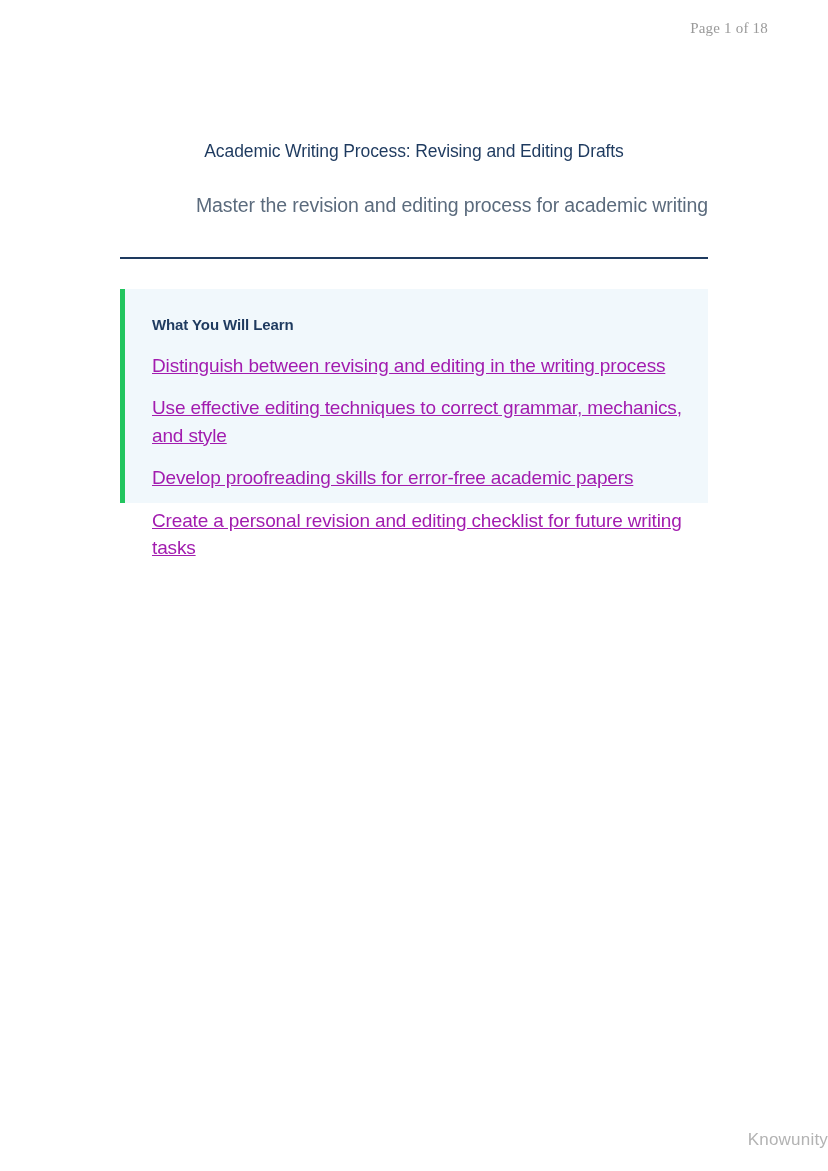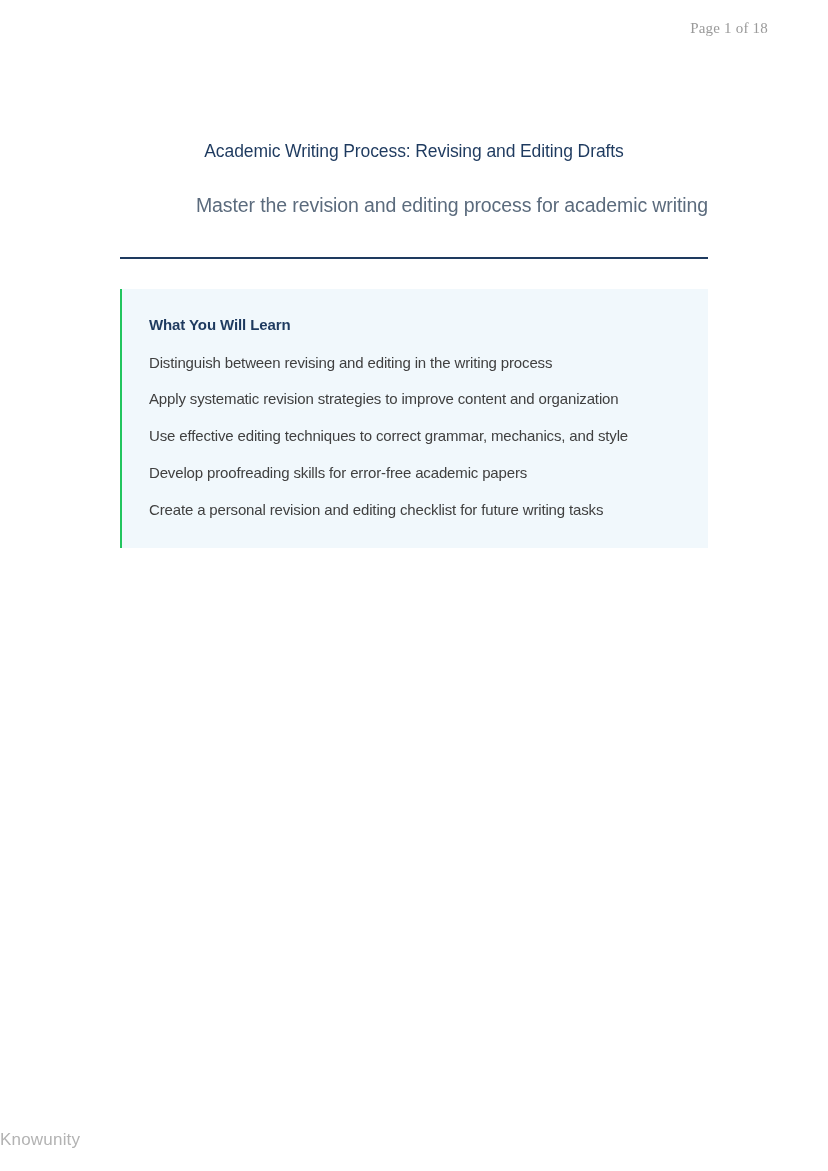--- a/index.html
+++ b/index.html
@@ -74,56 +74,57 @@
     height: 2px;
     background: #1e3a5f;
   }
 
   
   .callout {
     position: absolute;
     top: 289px;
     left: 120px;
     width: 588px;
-    height: 259px;
+    height: 214px;
     background: #f992fb00;
     background: #f1f8fc;
     box-sizing: border-box;
-    border-left: 2px solid #22c55e;
+    border-left: 5px solid #22c55e;
   }
   .callout-inner {
     padding: 27px 26px 0 27px;
   }
   .callout-heading {
     font-size: 15px;
     font-weight: bold;
     color: #1e3a5f;
     margin: 0 0 11px 0;
     letter-spacing: -0.1px;
   }
   .outcome-list {
     list-style: none;
     margin: 0;
     padding: 0;
   }
   .outcome-item {
-    font-size: 15px;
-    color: #404040;
+    font-size: 19px;
+    color: #a21caf;
     line-height: 1.45;
     padding: 7.5px 0;
     letter-spacing: -0.15px;
+    text-decoration: underline;
   }
 
   
   .footer-brand {
     position: absolute;
     bottom: 21px;
     left: 0;
     width: 828px;
-    text-align: left;
+    text-align: right;
     font-size: 17px;
     color: #b3b3b3;
     letter-spacing: 0.2px;
   }
 </style>
 </head>
 <body>
 
 <div class="page">
 
@@ -134,21 +135,20 @@
     <p class="doc-subtitle">Master the revision and editing process for academic writing</p>
   </div>
 
   <div class="divider"></div>
 
   <div class="callout">
     <div class="callout-inner">
       <div class="callout-heading">What You Will Learn</div>
       <ul class="outcome-list">
         <li class="outcome-item">Distinguish between revising and editing in the writing process</li>
-        <li class="outcome-item">Apply systematic revision strategies to improve content and organization</li>
         <li class="outcome-item">Use effective editing techniques to correct grammar, mechanics, and style</li>
         <li class="outcome-item">Develop proofreading skills for error-free academic papers</li>
         <li class="outcome-item">Create a personal revision and editing checklist for future writing tasks</li>
       </ul>
     </div>
   </div>
 
   <div class="footer-brand">Knowunity</div>
 
 </div>

